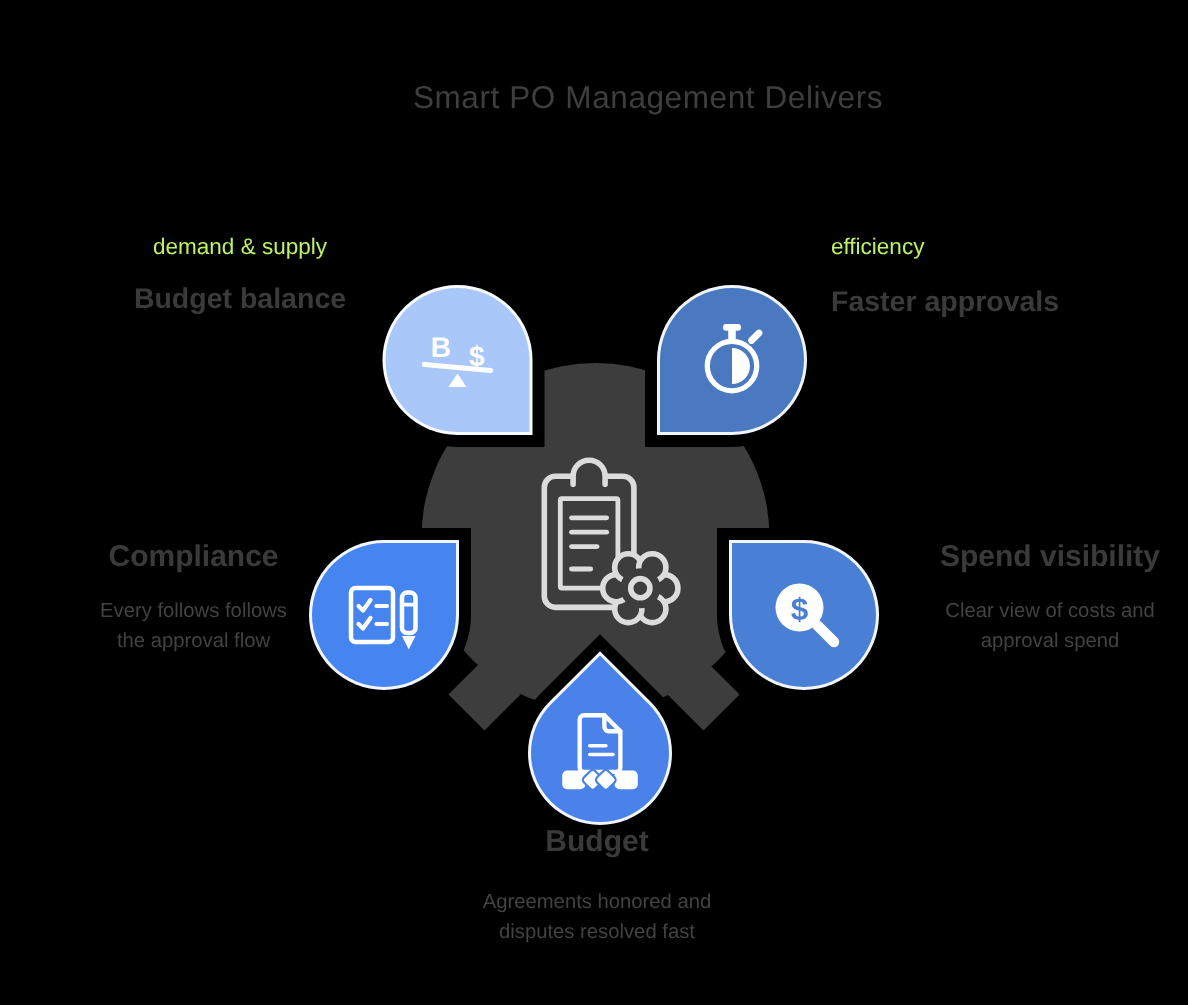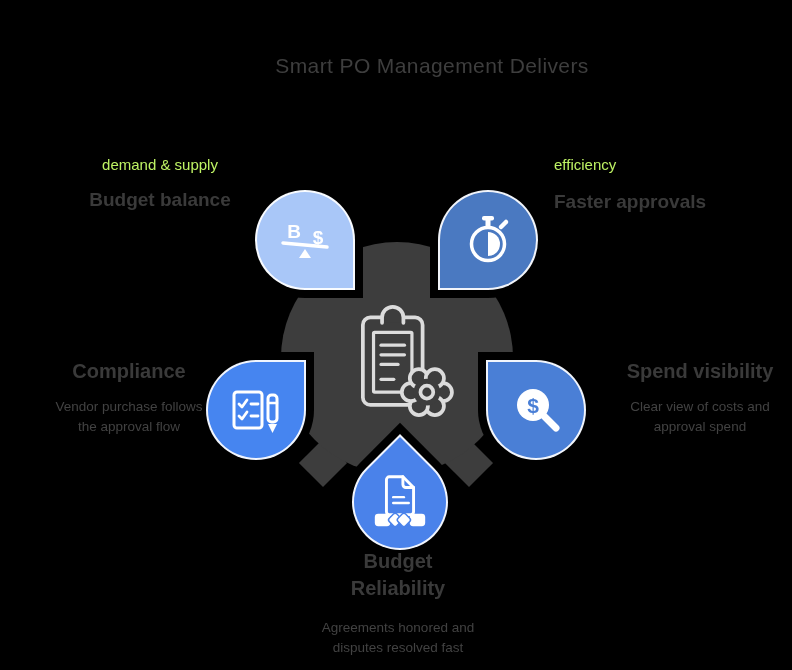--- a/index.html
+++ b/index.html
@@ -177,37 +177,36 @@
   </div>
 
   <div class="txt blk-tr">
     <div class="tagline">efficiency</div>
     <div class="heading">Faster approvals</div>
   </div>
 
   <div class="txt blk-l">
     <div class="heading">Compliance</div>
     <div class="desc">
-      <div>Vendor purchase follows</div>
+      <div>Every follows follows</div>
       <div>the approval flow</div>
     </div>
   </div>
 
   <div class="txt blk-r">
     <div class="heading">Spend visibility</div>
     <div class="desc">
       <div>Clear view of costs and</div>
       <div>approval spend</div>
     </div>
   </div>
 
   <div class="txt blk-b">
     <div class="heading">
       <div>Budget</div>
-      <div>Reliability</div>
     </div>
     <div class="desc">
       <div>Agreements honored and</div>
       <div>disputes resolved fast</div>
     </div>
   </div>
 
 </div>
 
 </body></html>

